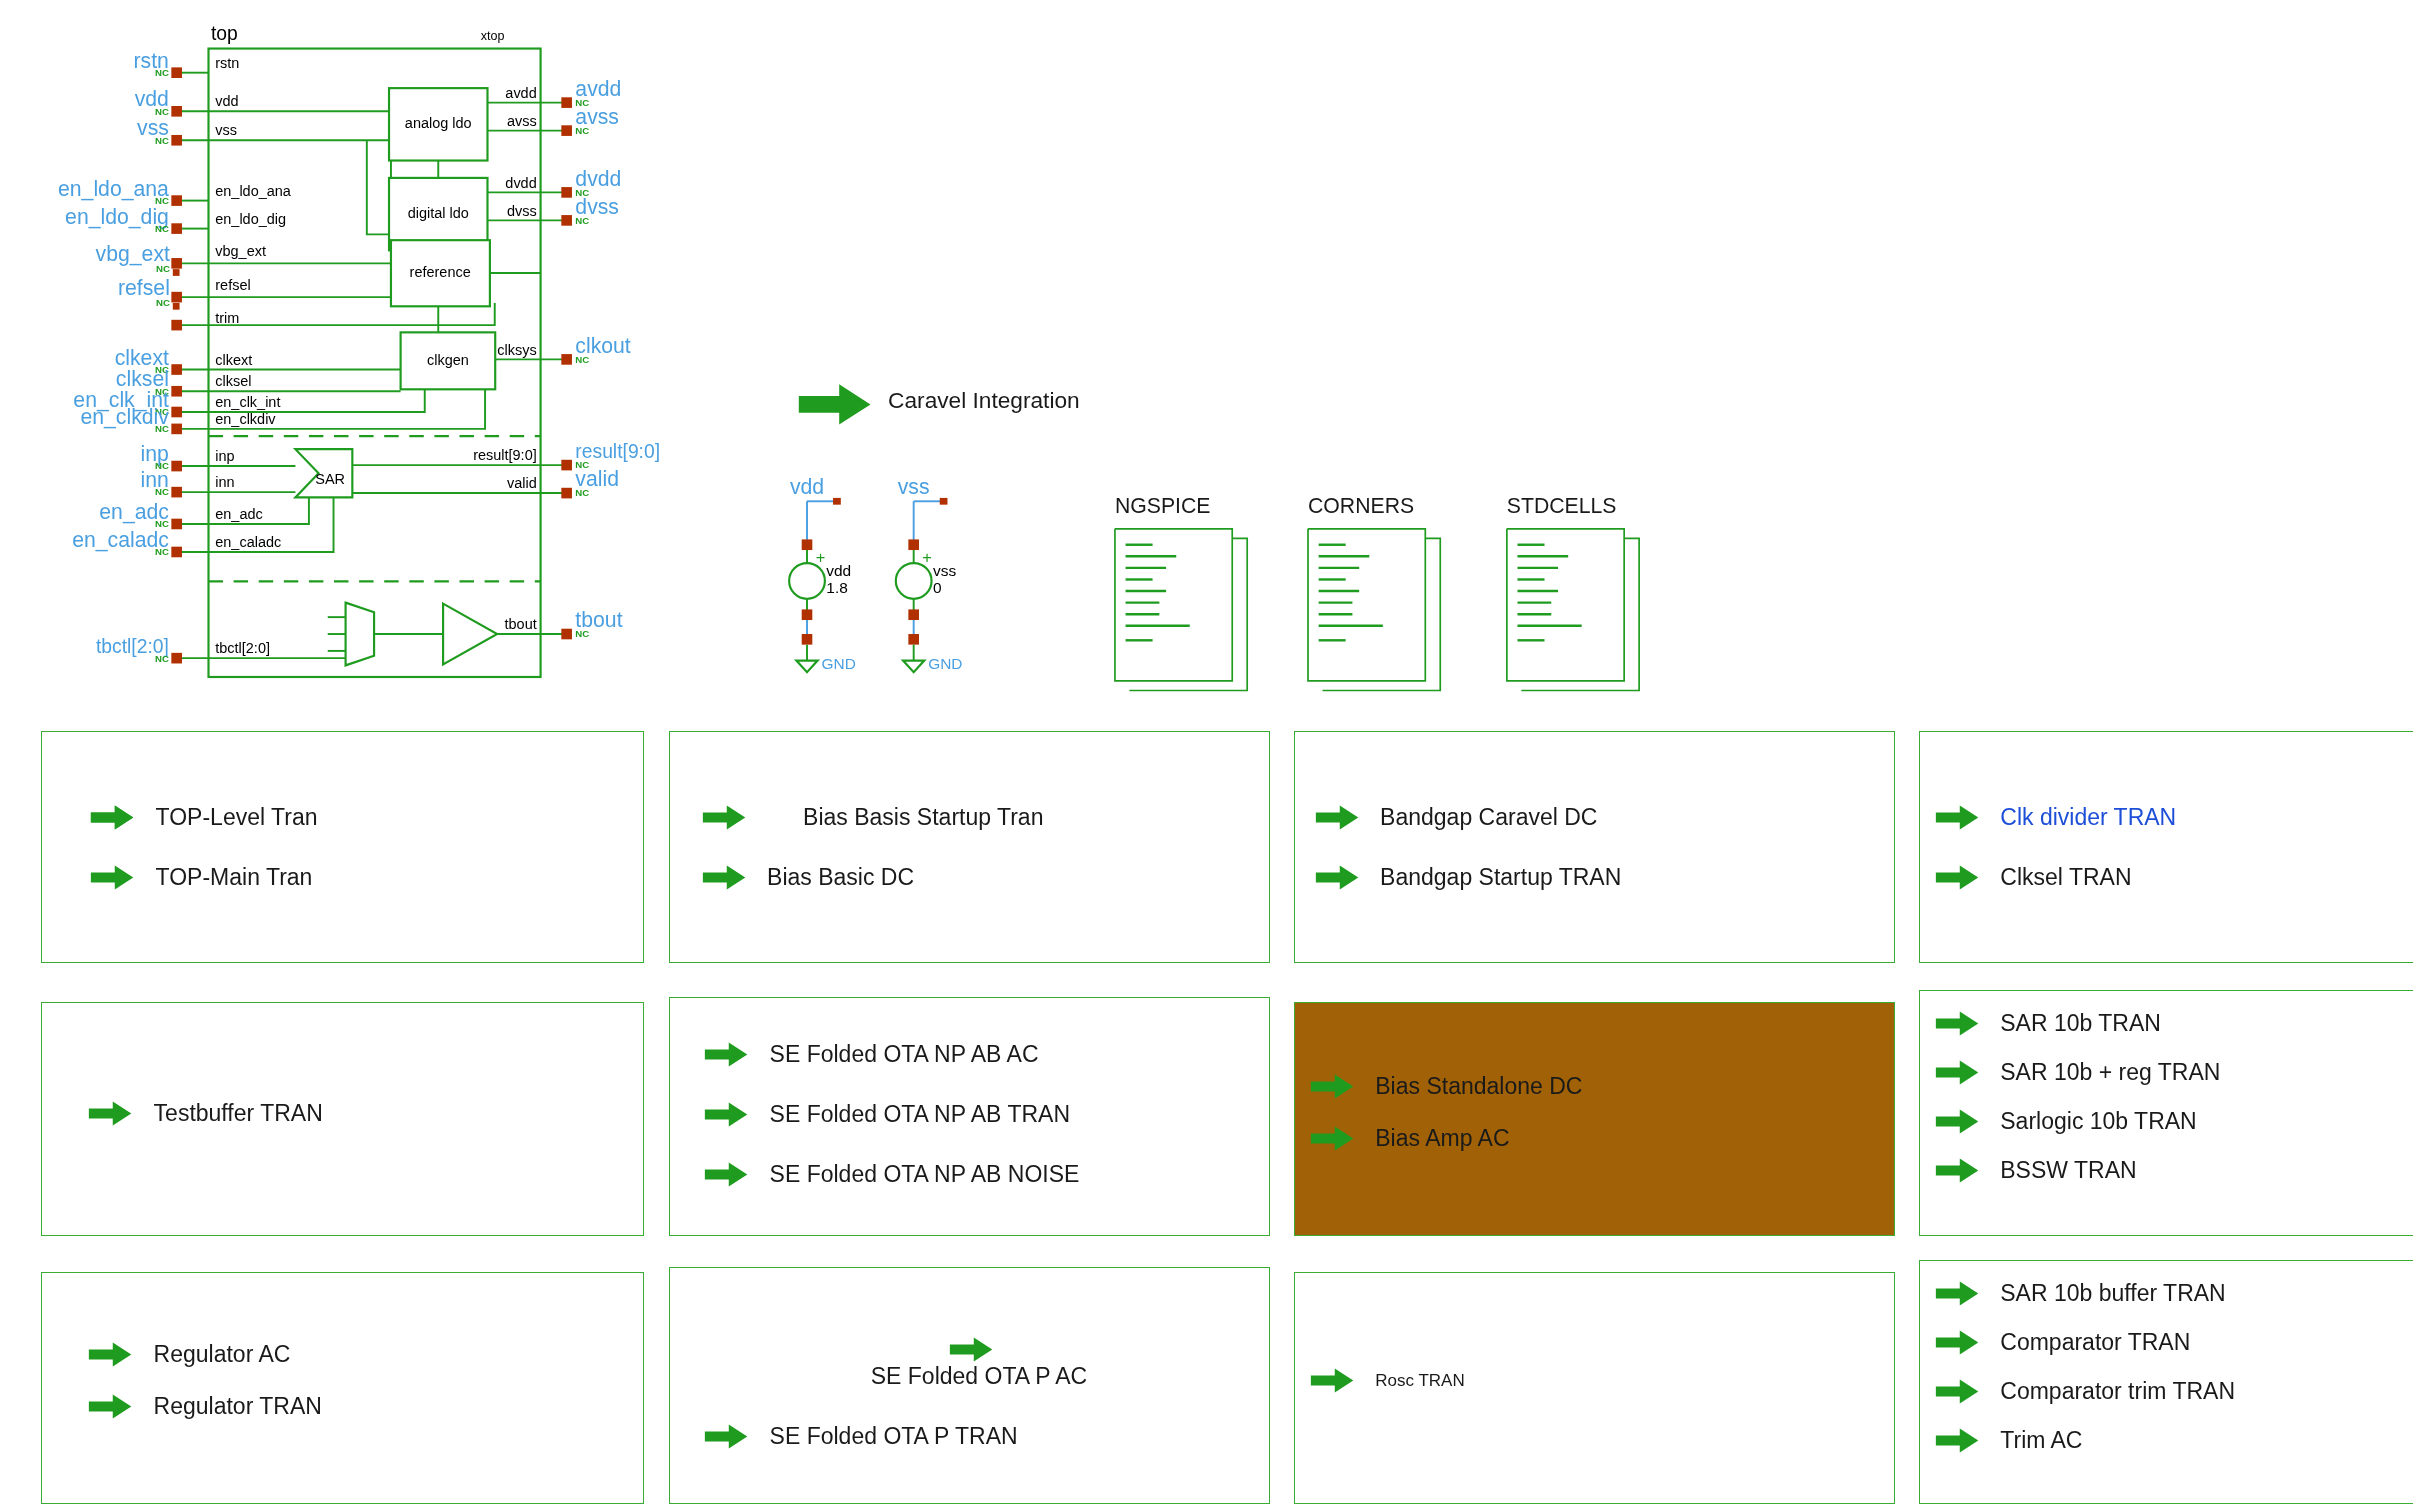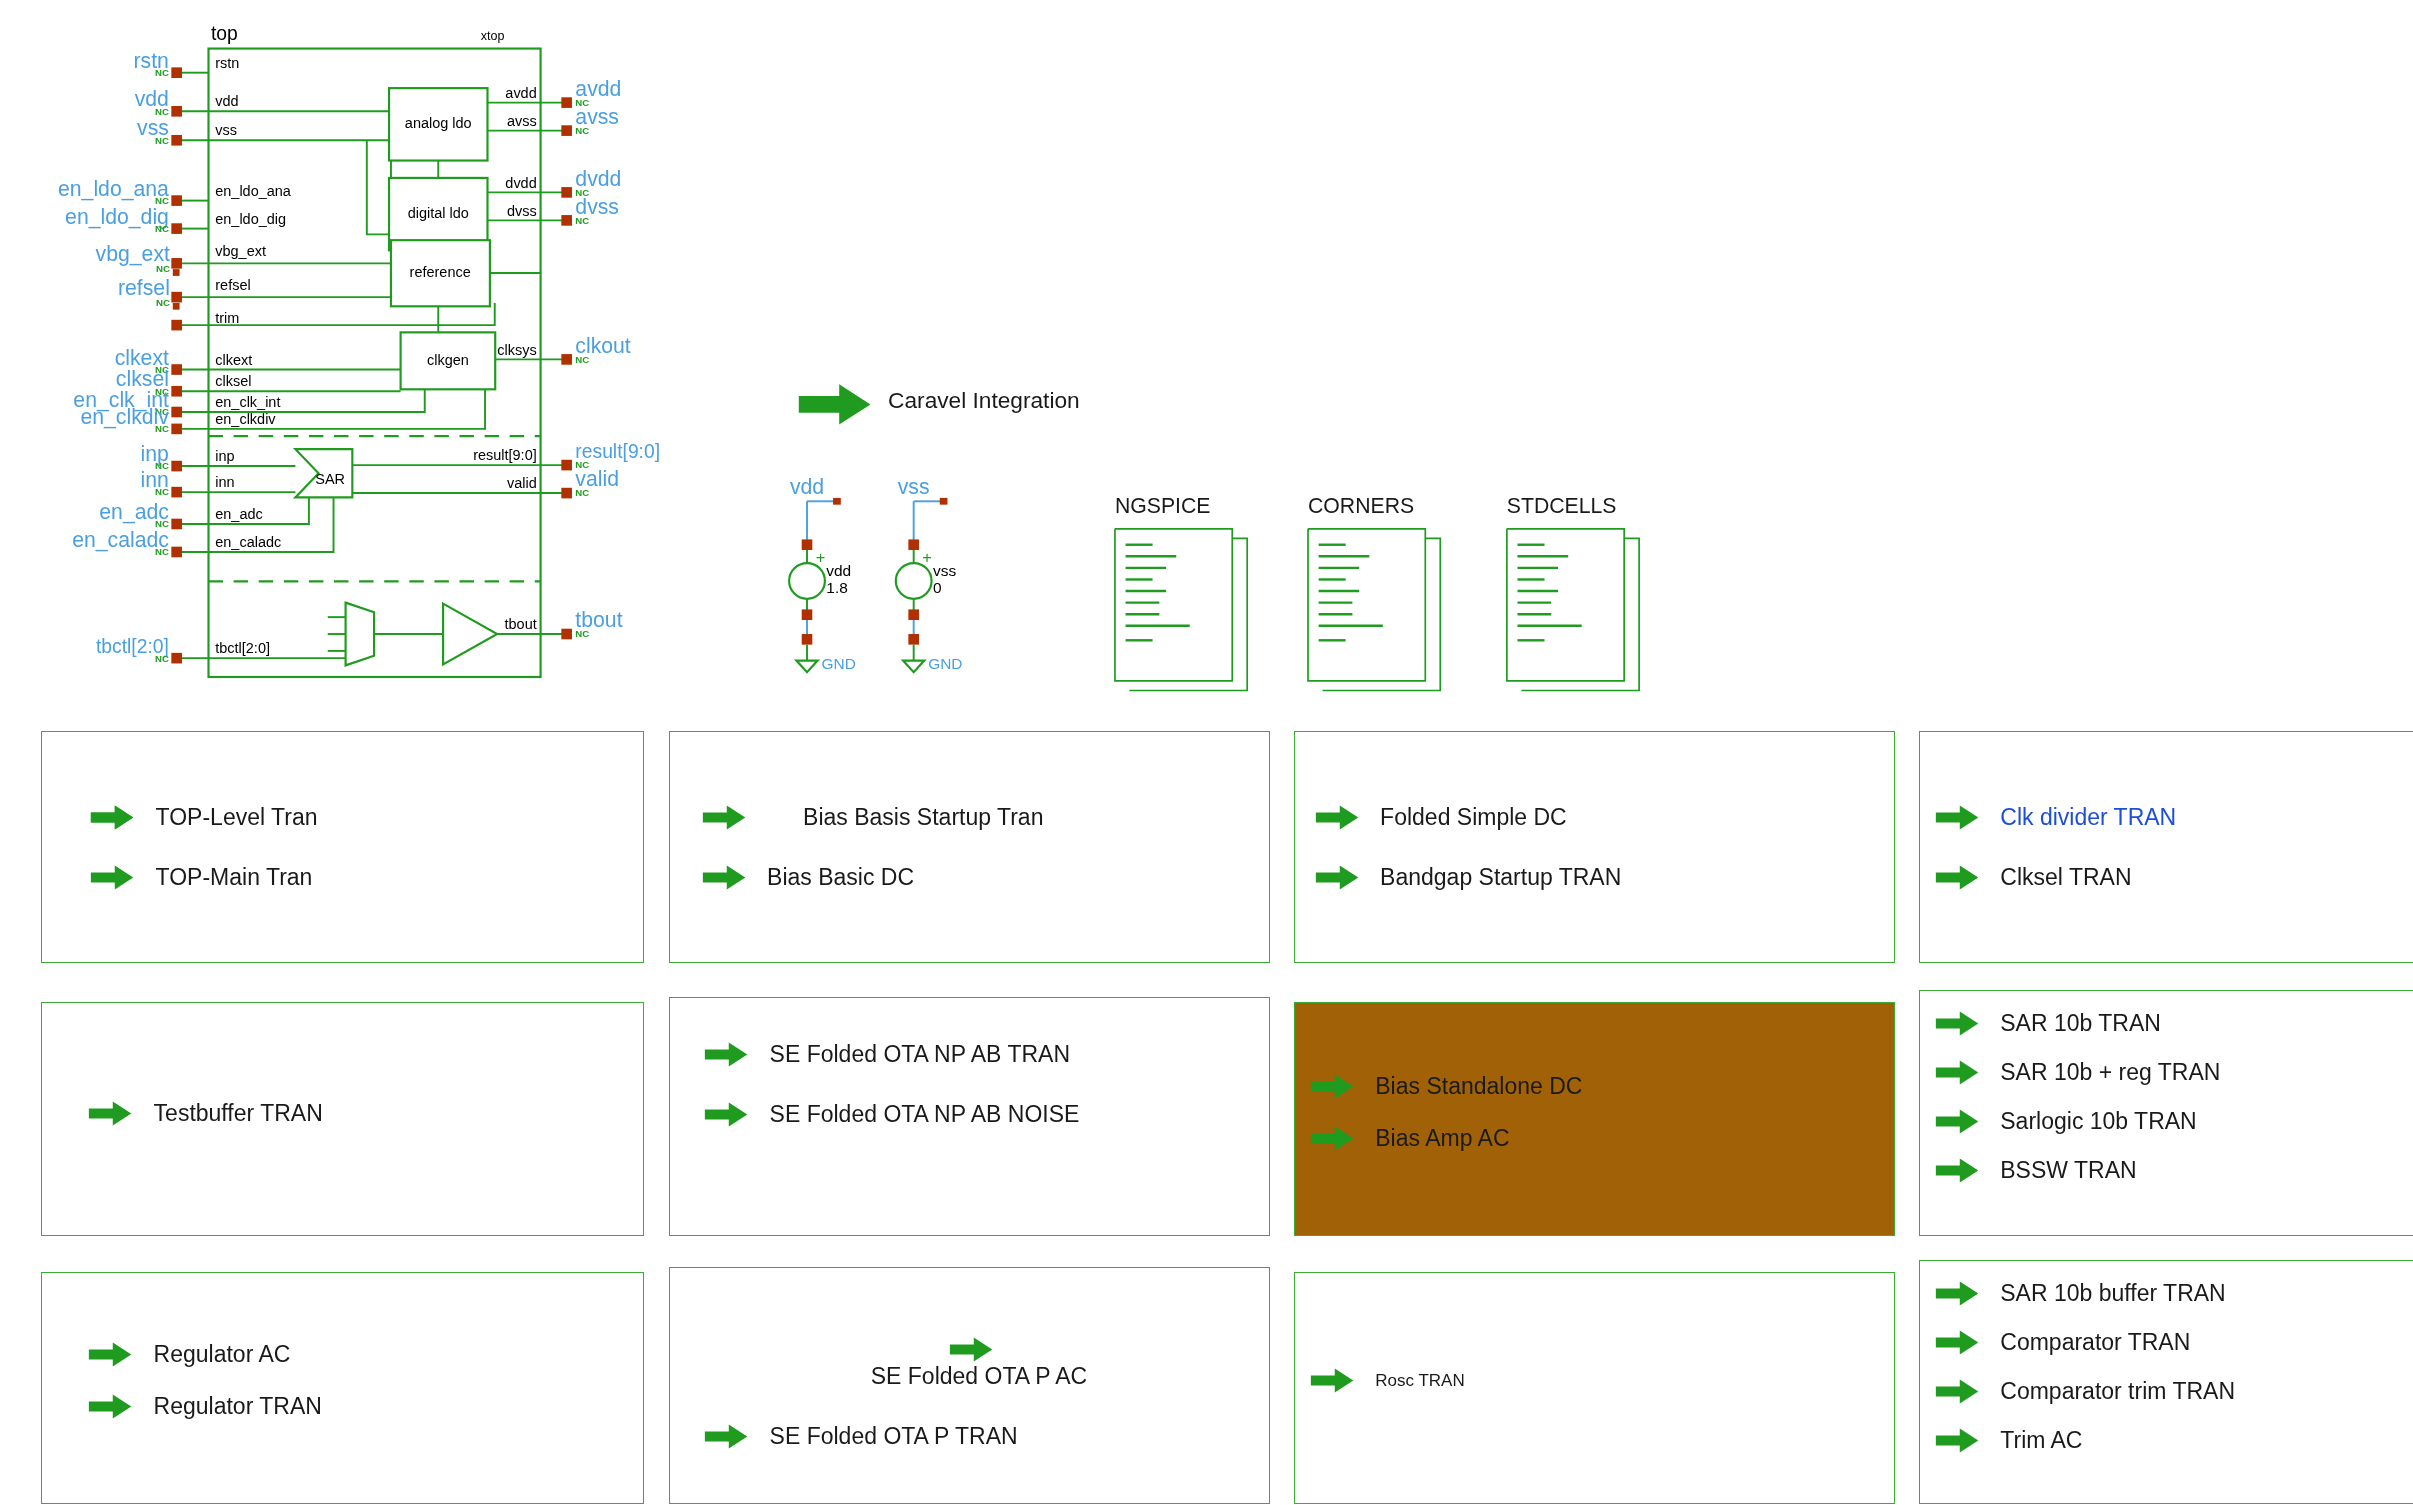--- a/index.html
+++ b/index.html
@@ -429,21 +429,21 @@
       </div>
     </div>
   </div>
 
   <div class="group" style="position:absolute;left:1294px;top:731px;width:601px;height:232px;border:1.9px solid #3aab33;background:#fff;box-sizing:border-box;">
     <div style="position:absolute;left:14.5px;top:72px;width:570px;">
       <div style="display:flex;align-items:center;margin-bottom:33px;">
         <svg width="58" height="27" viewBox="0 0 120 70" style="flex:none;margin-right:12.6px;">
               <path d="M0,22 L62,22 L62,4 L110,35 L62,66 L62,48 L0,48 Z" fill="#1f9c1f"></path>
             </svg>
-        <span style="font-size:23px;color:#1a1a1a;">Folded Simple DC</span>
+        <span style="font-size:23px;color:#1a1a1a;">Bandgap Caravel DC</span>
       </div>
       <div style="display:flex;align-items:center;">
         <svg width="58" height="27" viewBox="0 0 120 70" style="flex:none;margin-right:12.6px;">
               <path d="M0,22 L62,22 L62,4 L110,35 L62,66 L62,48 L0,48 Z" fill="#1f9c1f"></path>
             </svg>
         <span style="font-size:23px;color:#1a1a1a;">Bandgap Startup TRAN</span>
       </div>
     </div>
   </div>
 
@@ -474,20 +474,26 @@
       </div>
     </div>
   </div>
 
   <div class="group" style="position:absolute;left:669px;top:997px;width:601px;height:239px;border:1.9px solid #3aab33;background:#fff;box-sizing:border-box;">
     <div style="position:absolute;left:29px;top:43px;width:560px;">
       <div style="display:flex;align-items:center;margin-bottom:33px;">
         <svg width="58" height="27" viewBox="0 0 120 70" style="flex:none;margin-right:12.6px;">
               <path d="M0,22 L62,22 L62,4 L110,35 L62,66 L62,48 L0,48 Z" fill="#1f9c1f"></path>
             </svg>
+        <span style="font-size:23px;color:#1a1a1a;">SE Folded OTA NP AB AC</span>
+      </div>
+      <div style="display:flex;align-items:center;margin-bottom:33px;">
+        <svg width="58" height="27" viewBox="0 0 120 70" style="flex:none;margin-right:12.6px;">
+              <path d="M0,22 L62,22 L62,4 L110,35 L62,66 L62,48 L0,48 Z" fill="#1f9c1f"></path>
+            </svg>
         <span style="font-size:23px;color:#1a1a1a;">SE Folded OTA NP AB TRAN</span>
       </div>
       <div style="display:flex;align-items:center;">
         <svg width="58" height="27" viewBox="0 0 120 70" style="flex:none;margin-right:12.6px;">
               <path d="M0,22 L62,22 L62,4 L110,35 L62,66 L62,48 L0,48 Z" fill="#1f9c1f"></path>
             </svg>
         <span style="font-size:23px;color:#1a1a1a;">SE Folded OTA NP AB NOISE</span>
       </div>
     </div>
   </div>

